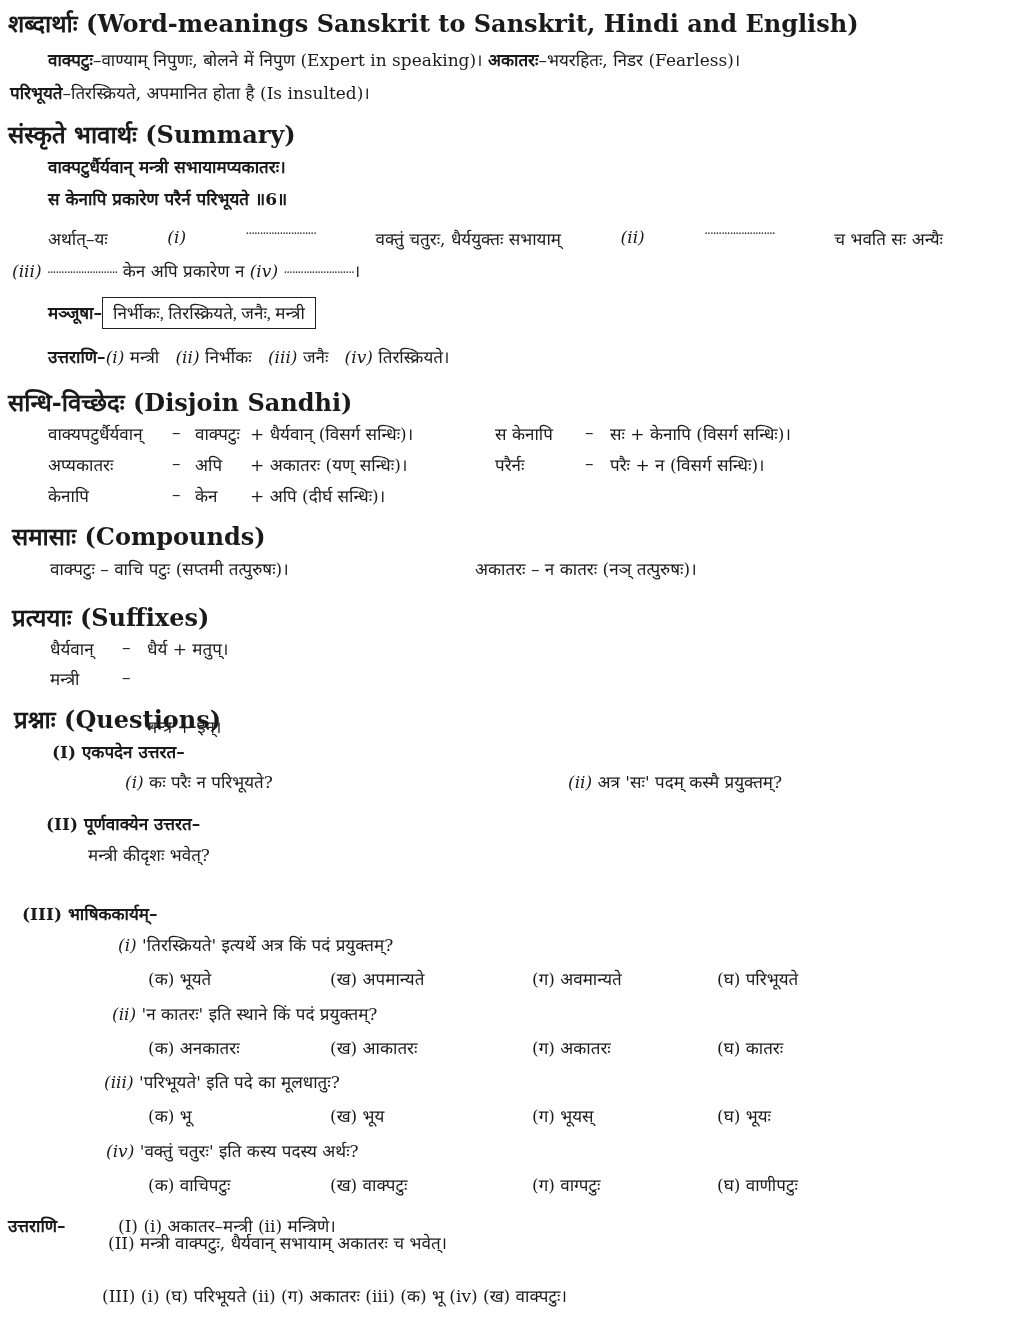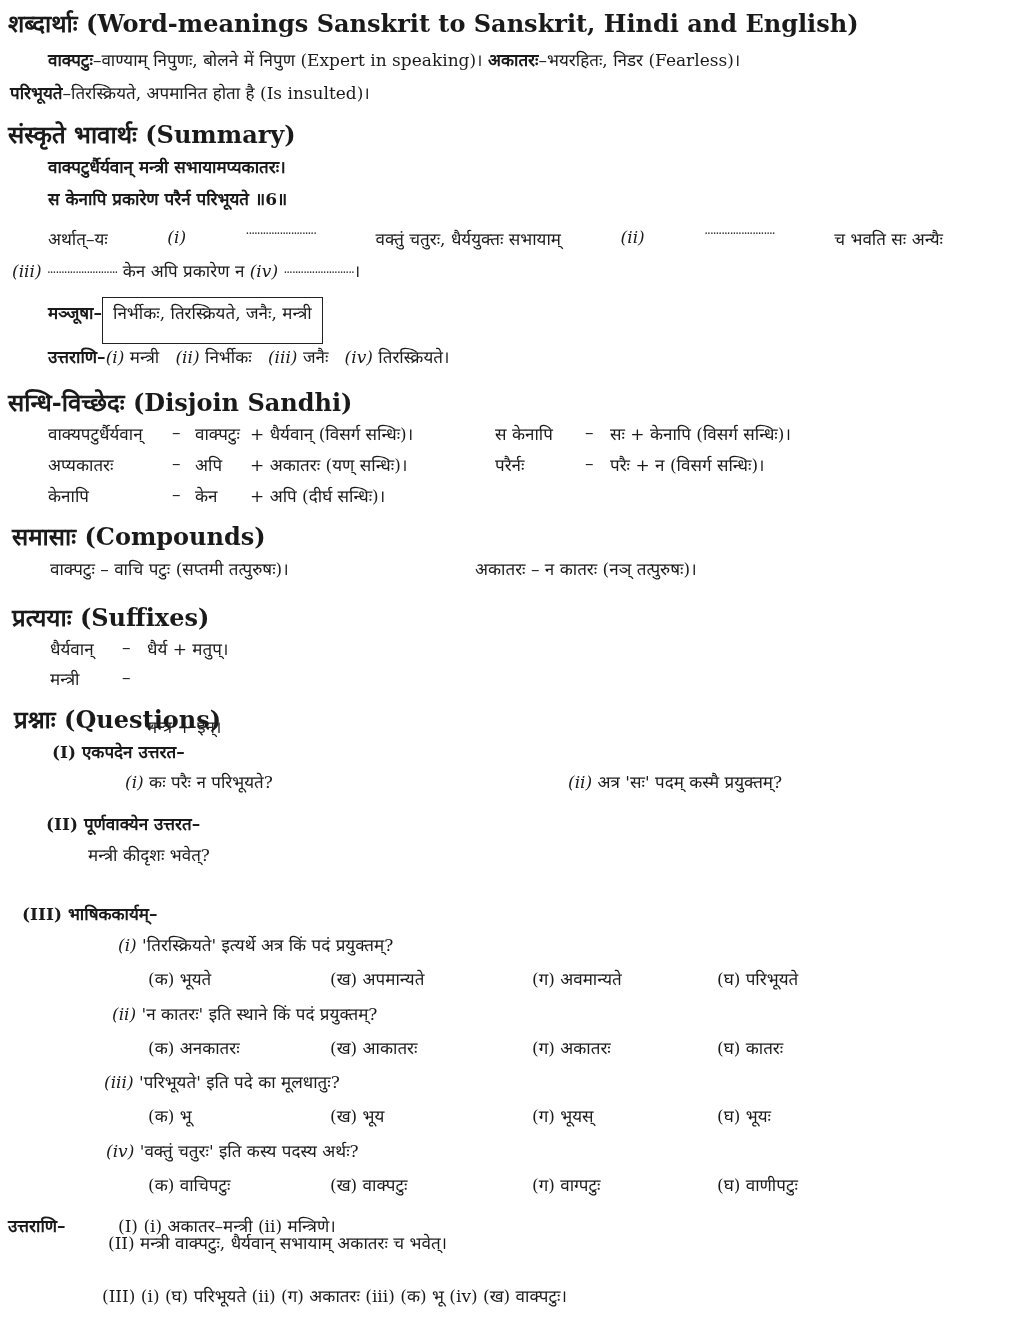--- a/index.html
+++ b/index.html
@@ -6,21 +6,21 @@
     body {
       width: 1022px; height: 1319px; position: relative; overflow: hidden;
       font-family: "DejaVu Serif", "Liberation Serif", serif;
       color: #1a1a1a; font-size: 17px;
     }
     .abs { position: absolute; white-space: nowrap; }
     .h { font-weight: bold; font-size: 24px; }
     .b { font-weight: bold; }
     .it { font-style: italic; }
     .dots { letter-spacing: -1px; color: #333; font-size: 12px; }
-    .box { border: 1.5px solid #222; padding: 3px 10px 19px 10px; display: inline-block; }
+    .box { border: 1.5px solid #222; padding: 3px 10px 4px 10px; display: inline-block; font-family: Liberation Serif, serif; }
     .col { position: absolute; white-space: nowrap; }
   </style>
 </head>
 <body>
 
 <div class="abs h" style="left:8px; top:6px;">
   <span>शब्दार्थाः</span>
   <span>(Word-meanings Sanskrit to Sanskrit, Hindi and English)</span>
 </div>
 <div class="abs" style="left:48px; top:48px;">

